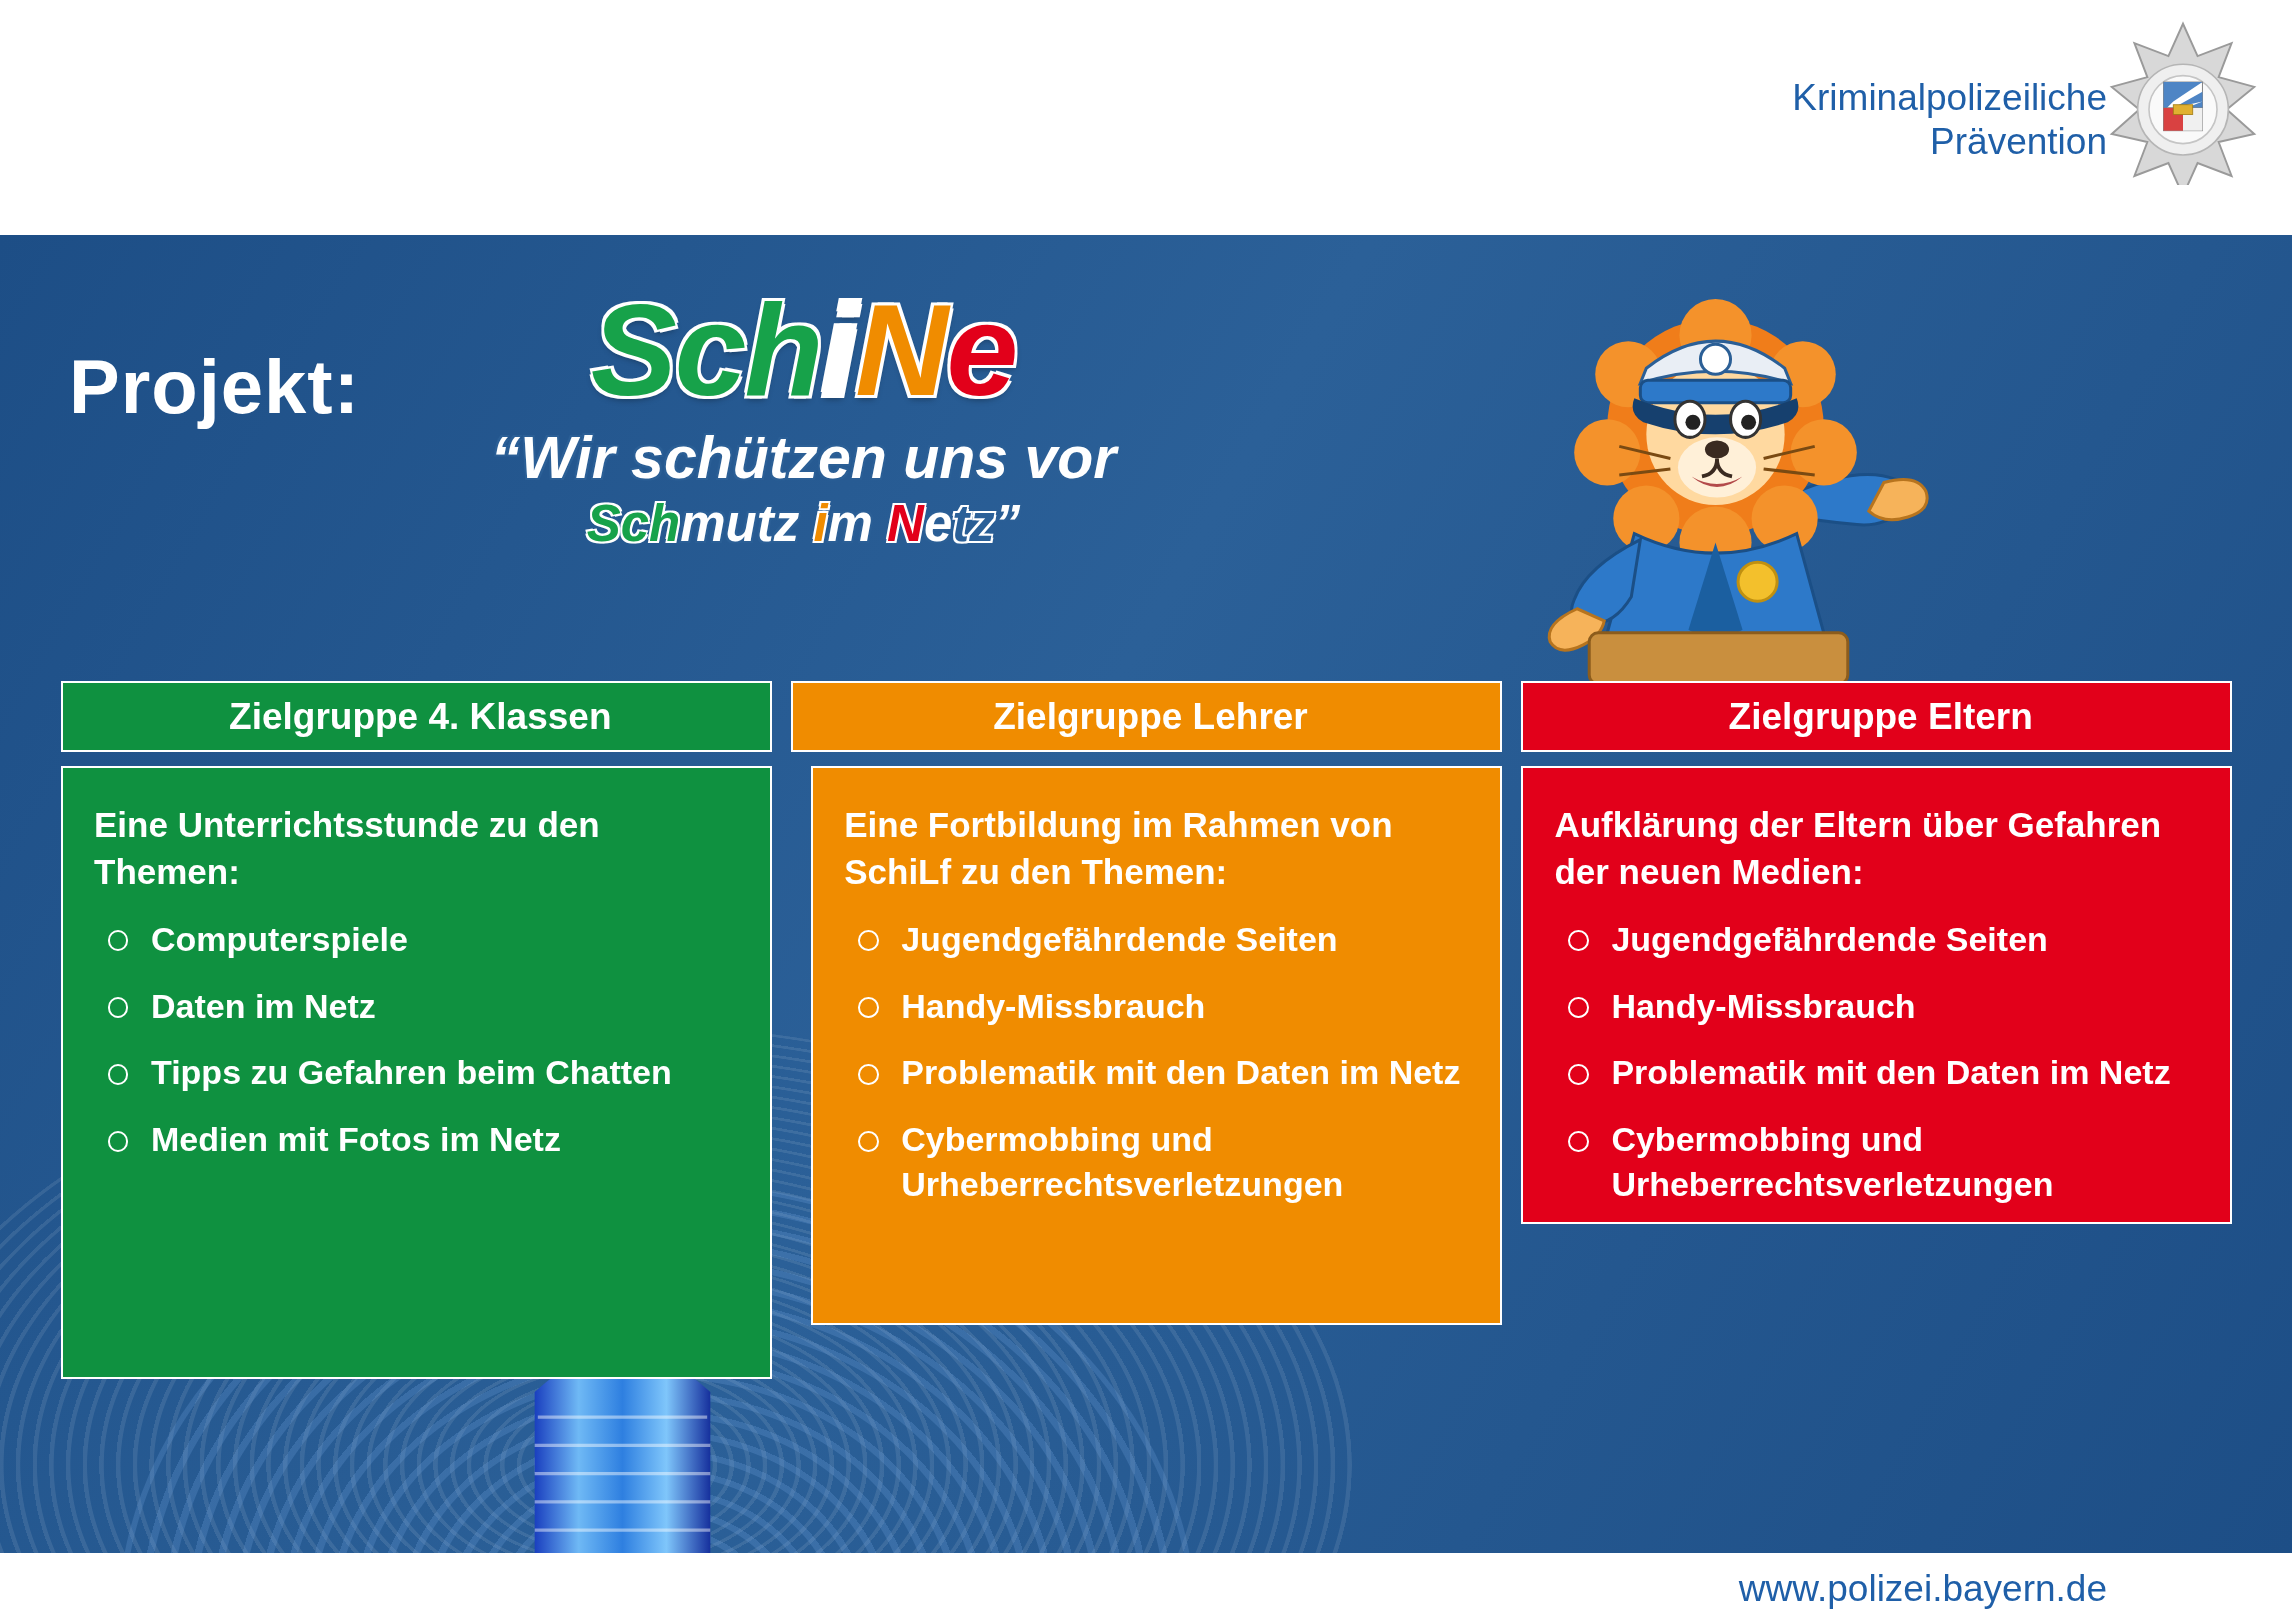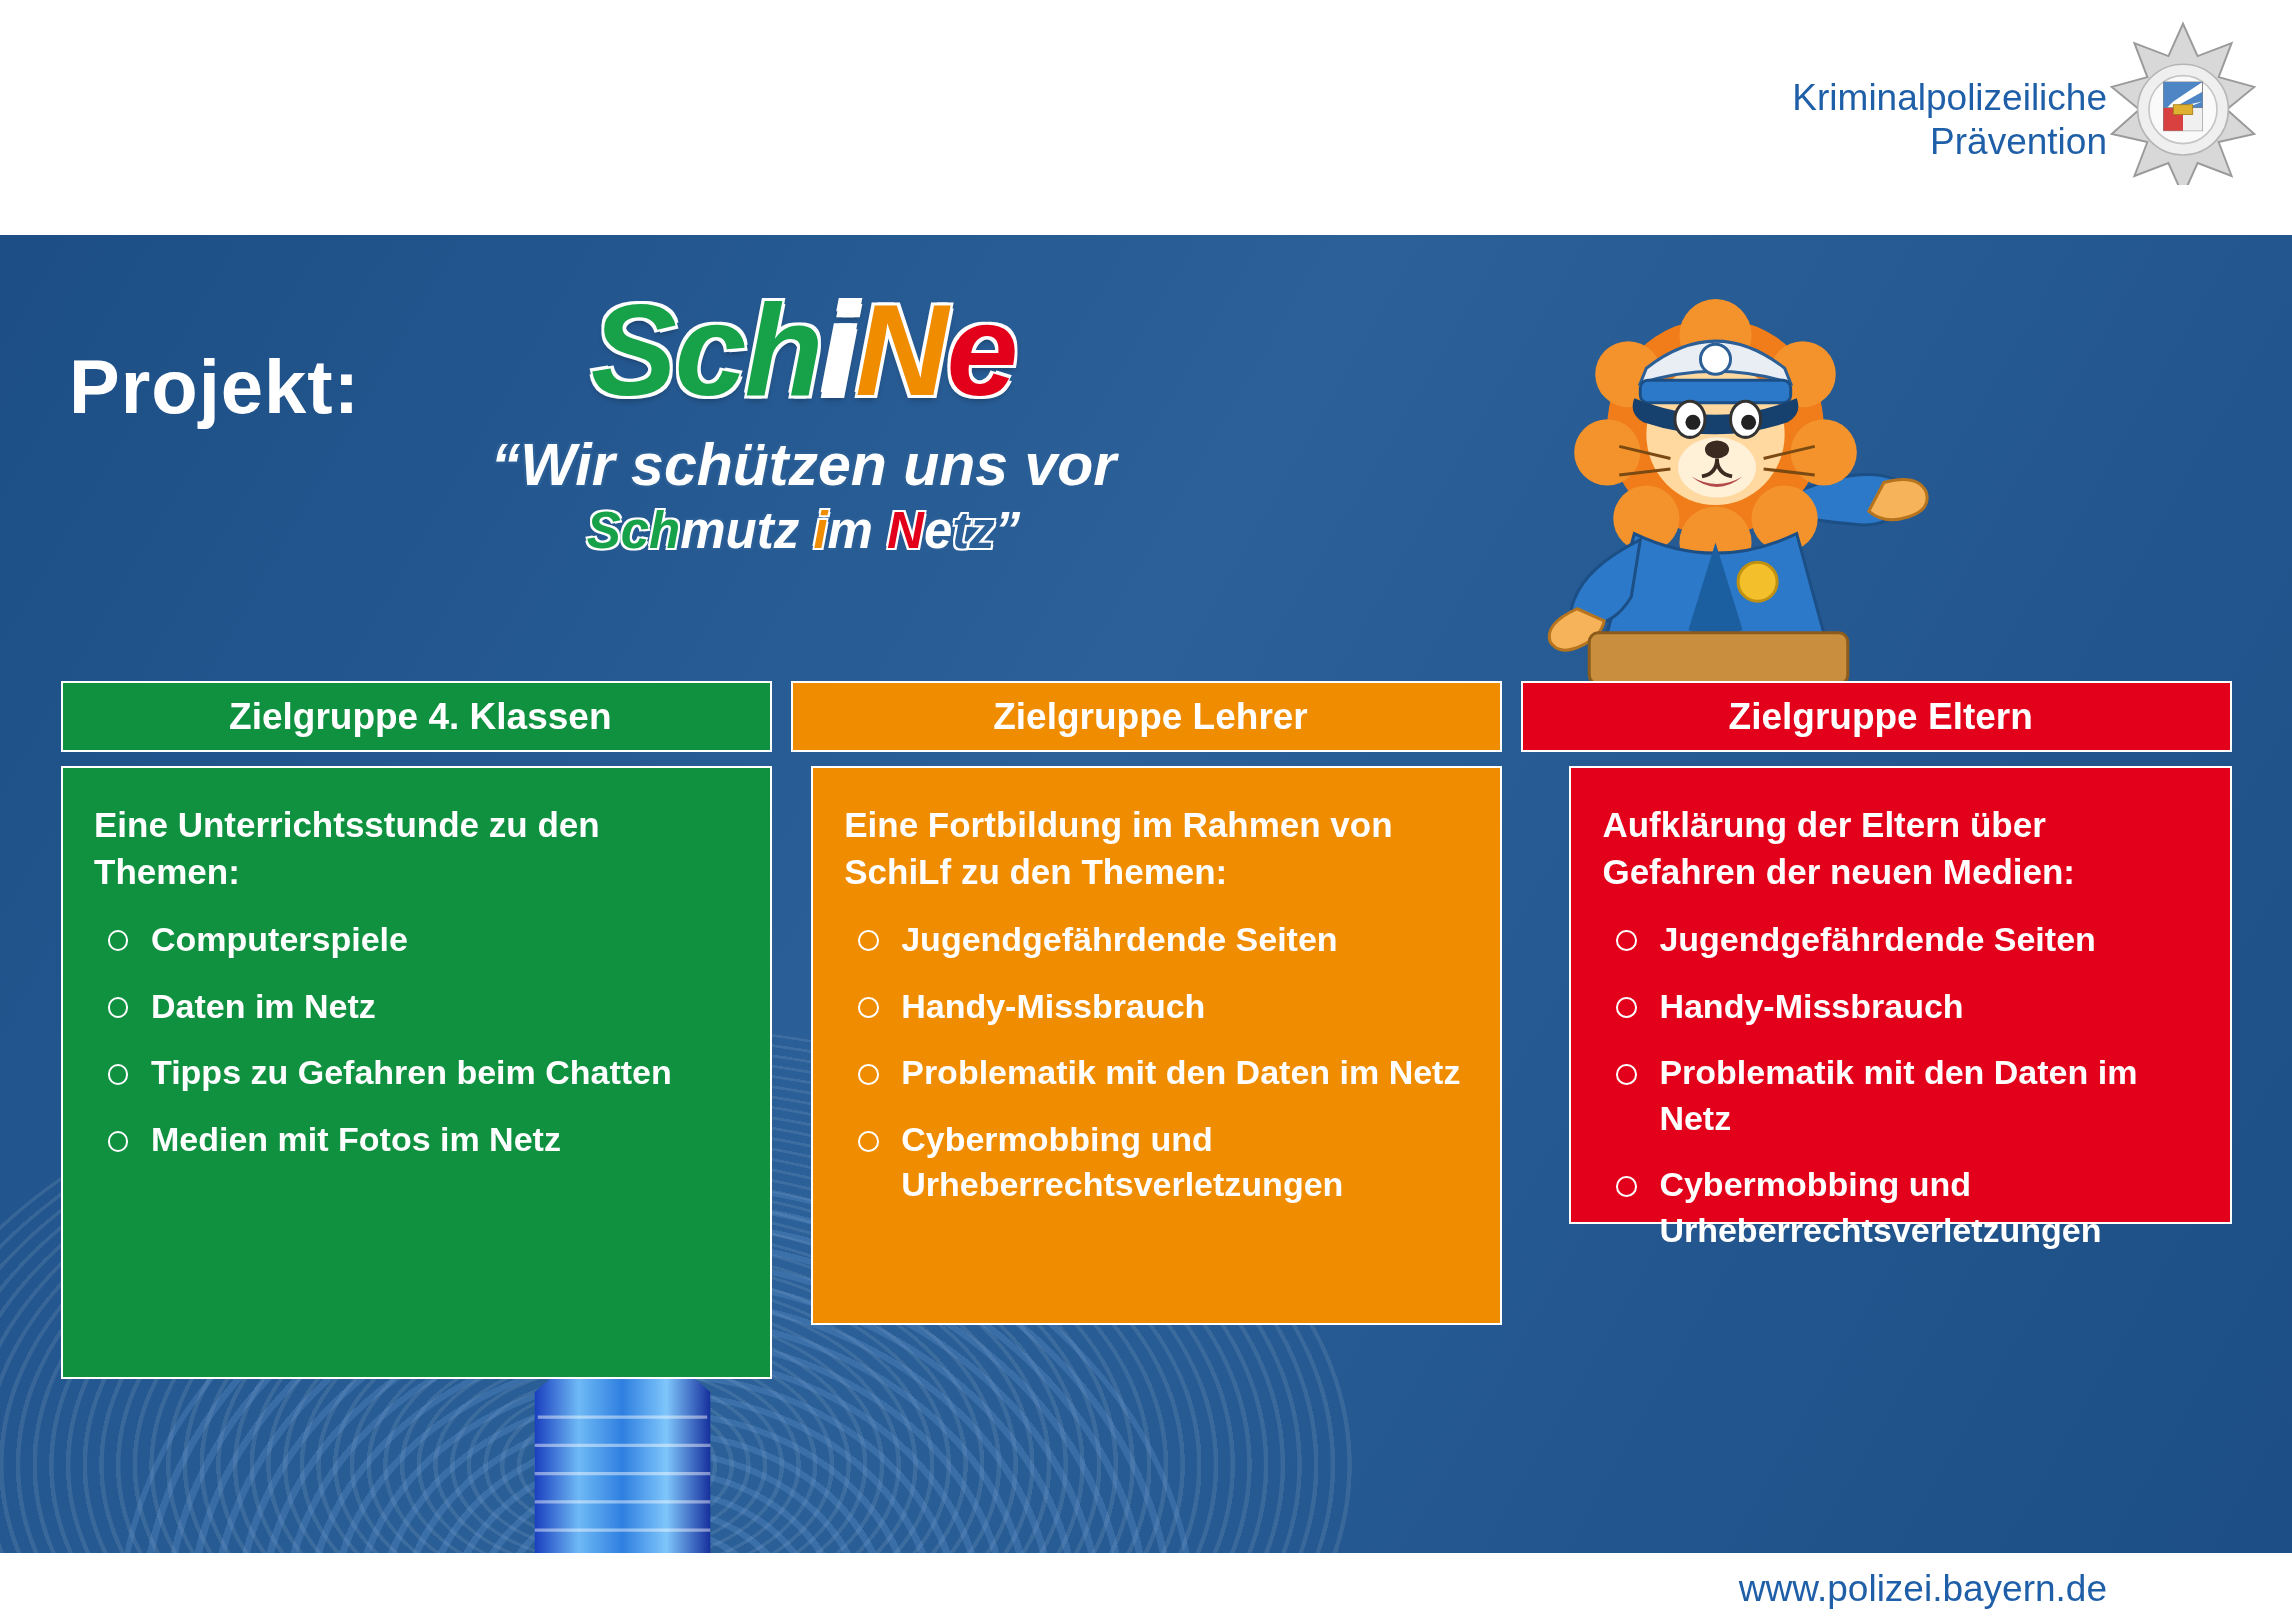--- a/index.html
+++ b/index.html
@@ -81,21 +81,21 @@
       -2.9px -2.9px 0 #fff, 2.9px -2.9px 0 #fff, -2.9px 2.9px 0 #fff, 2.9px 2.9px 0 #fff,
       0 3.9px 5.9px rgba(0,0,0,.35);
     margin-top: 9px;
   }
   .schine .c-green  { color: #17a24a; }
   .schine .c-white  { color: #ffffff; }
   .schine .c-orange { color: #f08c00; }
   .schine .c-red    { color: #e2001a; }
 
   .sub1 {
-    margin-top: 13px;
+    margin-top: 6px;
     font-size: 59px; font-weight: bold; font-style: italic;
     color: #ffffff;
     text-shadow: -2px -2px 0 #2b5f96, 2px -2px 0 #2b5f96, -2px 2px 0 #2b5f96, 2px 2px 0 #2b5f96;
   }
   .sub2 {
     margin-top: 2px;
     font-size: 51px; font-weight: bold; font-style: italic;
     text-shadow: -2px -2px 0 #fff, 2px -2px 0 #fff, -2px 2px 0 #fff, 2px 2px 0 #fff;
   }
   .sub2 .s-green { color: #17a24a; }
@@ -129,21 +129,21 @@
     padding: 33px 29px 29px 31px;
     color: #ffffff;
     flex: 0 0 auto;
   }
   .col-green  .col-head, .col-green  .col-body  { background: #0f9140; }
   .col-orange .col-head, .col-orange .col-body  { background: #f08c00; }
   .col-red    .col-head, .col-red    .col-body  { background: #e2001a; }
 
   .col-green  .col-body { height: 613px; }
   .col-orange .col-body { height: 559px; margin-left: 20px; }
-  .col-red    .col-body { height: 458px; margin-left: 48px; }
+  .col-red    .col-body { height: 458px; }
 
   .intro { font-size: 35px; font-weight: bold; line-height: 1.35; }
   ul.items { list-style: none; margin-top: 21.6px; }
   ul.items li {
     position: relative;
     font-size: 34px; font-weight: bold;
     line-height: 1.33;
     padding-left: 57px;
     margin-bottom: 21.6px;
   }

